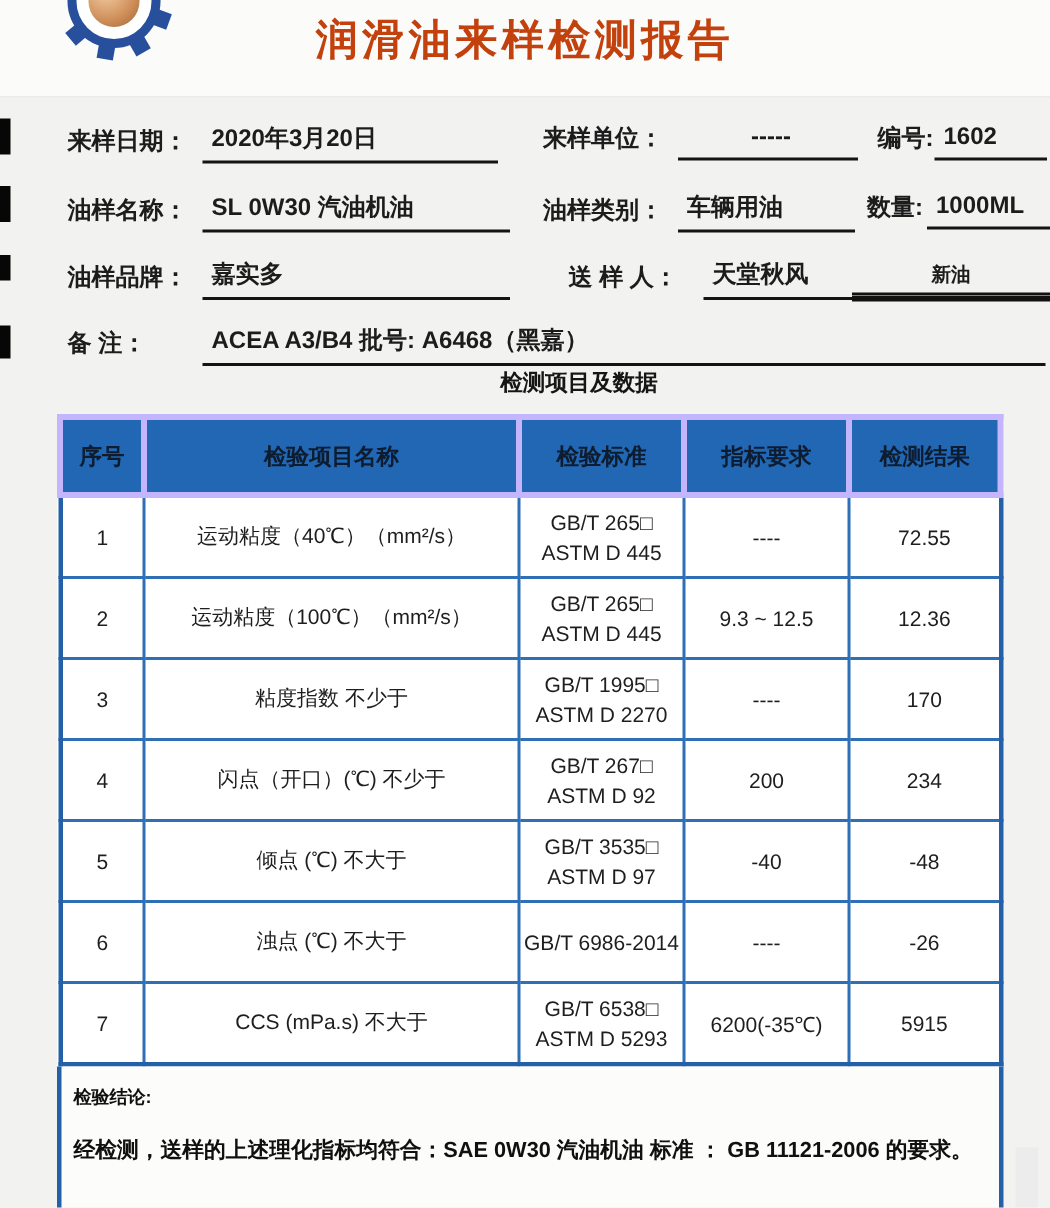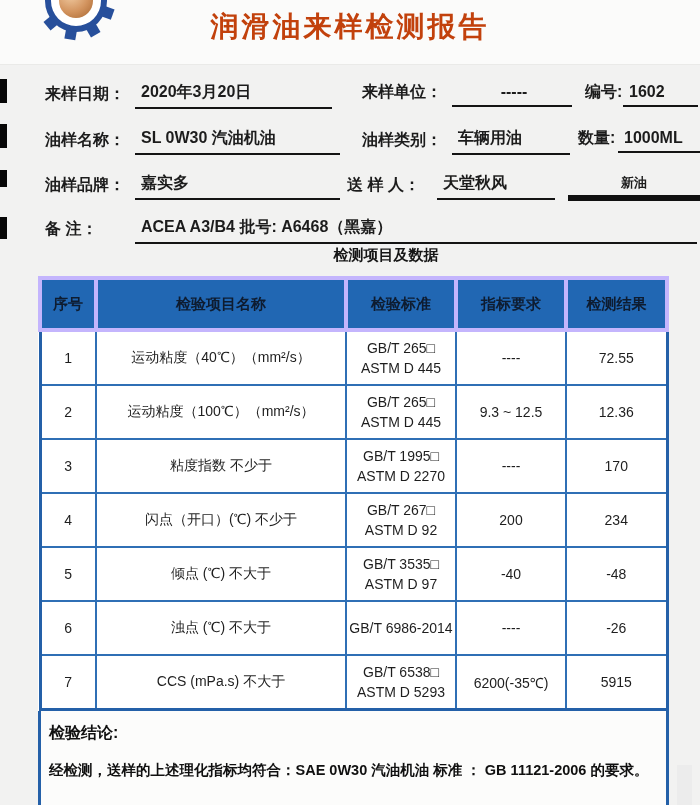--- a/index.html
+++ b/index.html
@@ -31,21 +31,21 @@
   .field .val{display:inline-block;vertical-align:bottom;border-bottom:2px solid #141414;
               padding:0 2px 4px 6px;box-sizing:border-box;}
   .w90{width:90px;} 
   .f-date{left:45px;top:82px;}      .f-date .val{width:197px;}
   .f-unit{left:362px;top:82px;}     .f-unit .val{width:120px;text-align:center;}
   .f-serial{left:585px;top:82px;}   .f-serial .lbl{width:38px;} .f-serial .val{width:75px;}
   .f-name{left:45px;top:128px;}     .f-name .val{width:205px;}
   .f-cat{left:362px;top:128px;}     .f-cat .val{width:118px;}
   .f-qty{left:578px;top:128px;}     .f-qty .lbl{width:40px;} .f-qty .val{width:82px;}
   .f-brand{left:45px;top:173px;}    .f-brand .val{width:205px;}
-  .f-sender{left:347px;top:173px;}  .f-sender .val{width:118px;}
+  .f-sender{left:379px;top:173px;}  .f-sender .val{width:118px;}
   .f-state{position:absolute;left:568px;top:174px;width:132px;text-align:center;
            font-size:13px;font-weight:bold;color:#1c1c1c;
            border-bottom:2px solid #111;box-shadow:0 4px 0 0 #111;padding-bottom:3px;}
   .f-remark{left:45px;top:217px;}   .f-remark .val{width:562px;}
 
   .section-title{position:absolute;top:246px;left:0;width:100%;text-align:center;
                  font-size:15px;font-weight:bold;color:#161616;margin-left:36px;}
 
   
   .flow{position:absolute;left:38px;top:276px;width:631px;}
@@ -54,21 +54,21 @@
   table.report th{height:46px;background:#2167b3;color:#0e1c30;font-size:15px;font-weight:bold;
                   border:4px solid #c4b5fd;text-align:center;vertical-align:middle;}
   table.report td{height:50px;background:#ffffff;border:2px solid #2f6fb5;text-align:center;
                   vertical-align:middle;color:#1e1e1e;font-size:14px;}
   td.no-cell,td.result-cell{font-size:15px;}
   td.std-cell{font-size:13.5px;line-height:1.45;margin-top:48px;}
   td.std-cell span{display:block;}
 
   .conclusion{border-left:3px solid #2460a8;border-right:3px solid #2460a8;
               height:98px;background:#fcfcfb;box-sizing:border-box;padding:12px 6px 0 8px;}
-  .conc-label{font-size:16px;font-weight:bold;color:#101010;}
+  .conc-label{font-size:12px;font-weight:bold;color:#101010;}
   .conc-text{margin-top:17px;font-size:14.5px;font-weight:bold;color:#101010;}
 </style>
 </head>
 <body>
 
 <div id="app">
   <div class="top-strip"></div>
 
   <div class="logo">
     <div class="tooth" style="transform:rotate(100deg) translate(33px);"></div>

